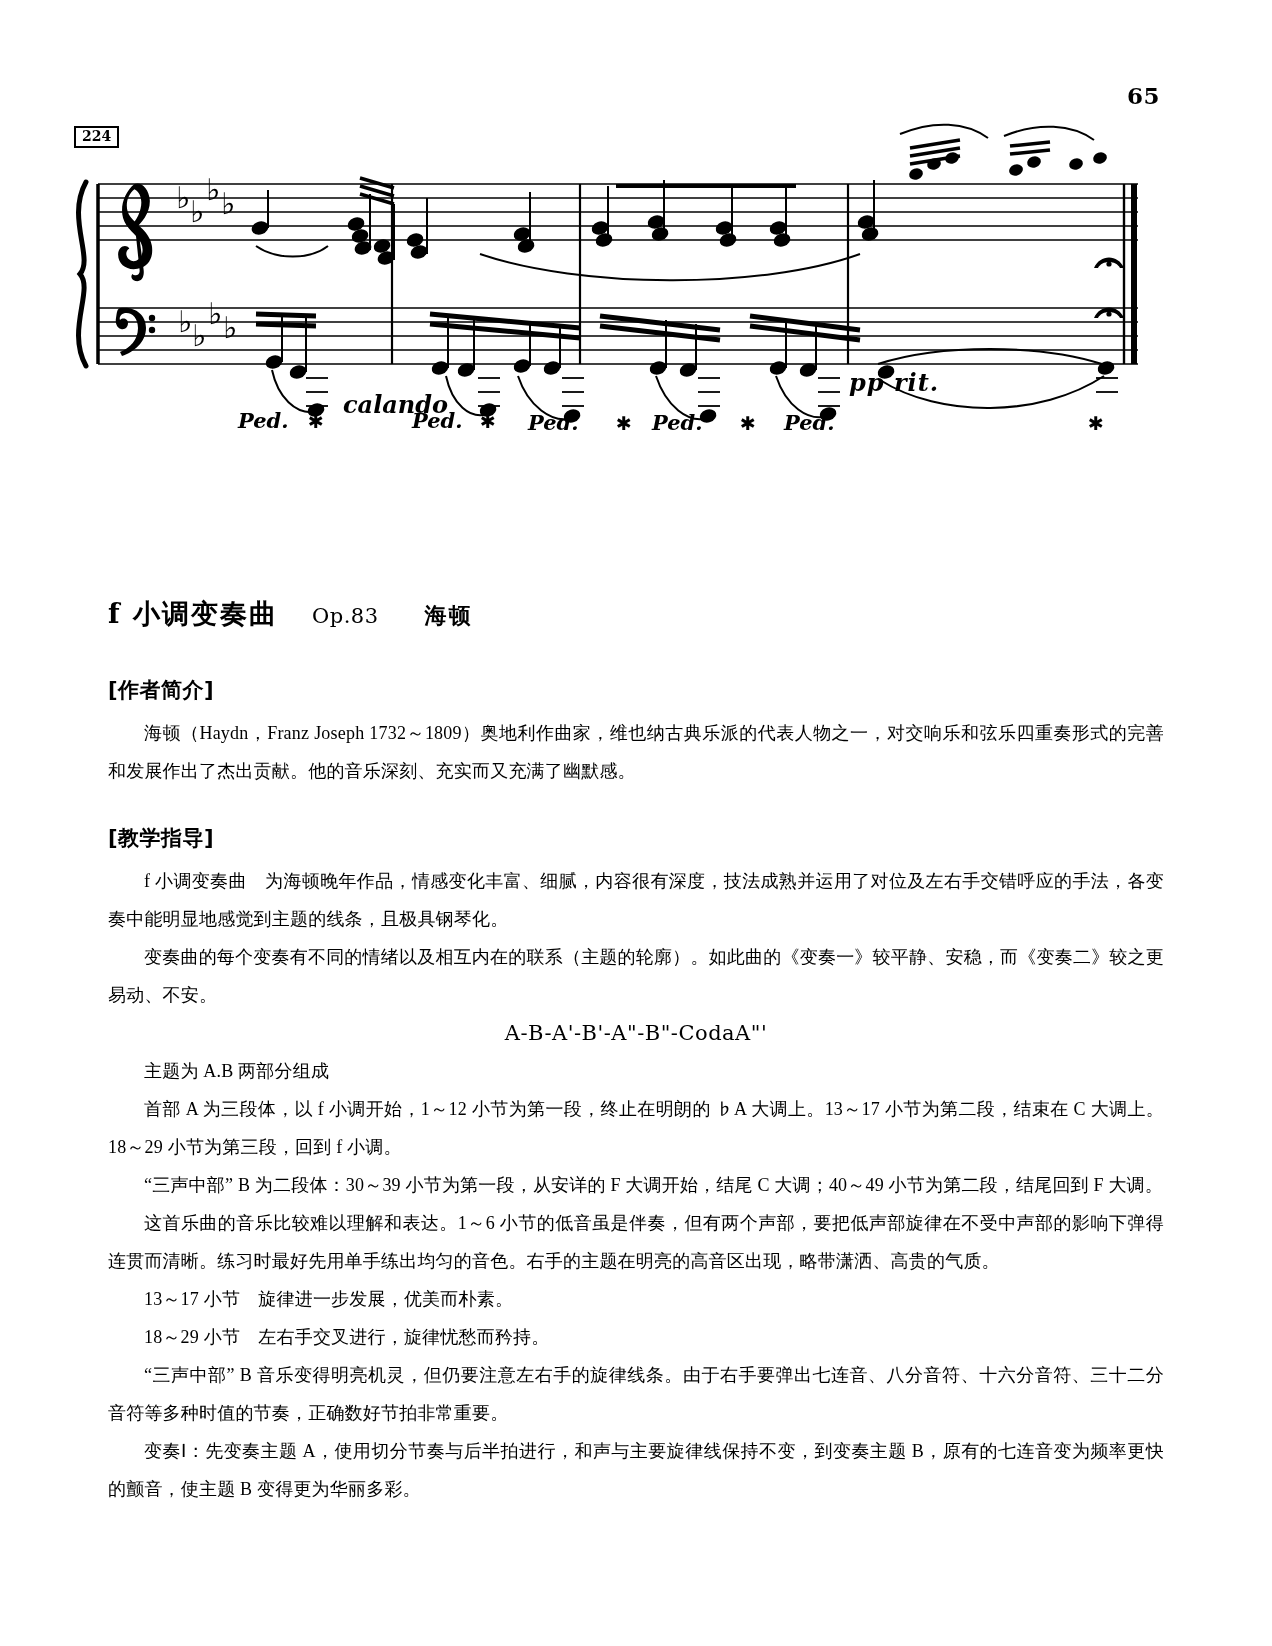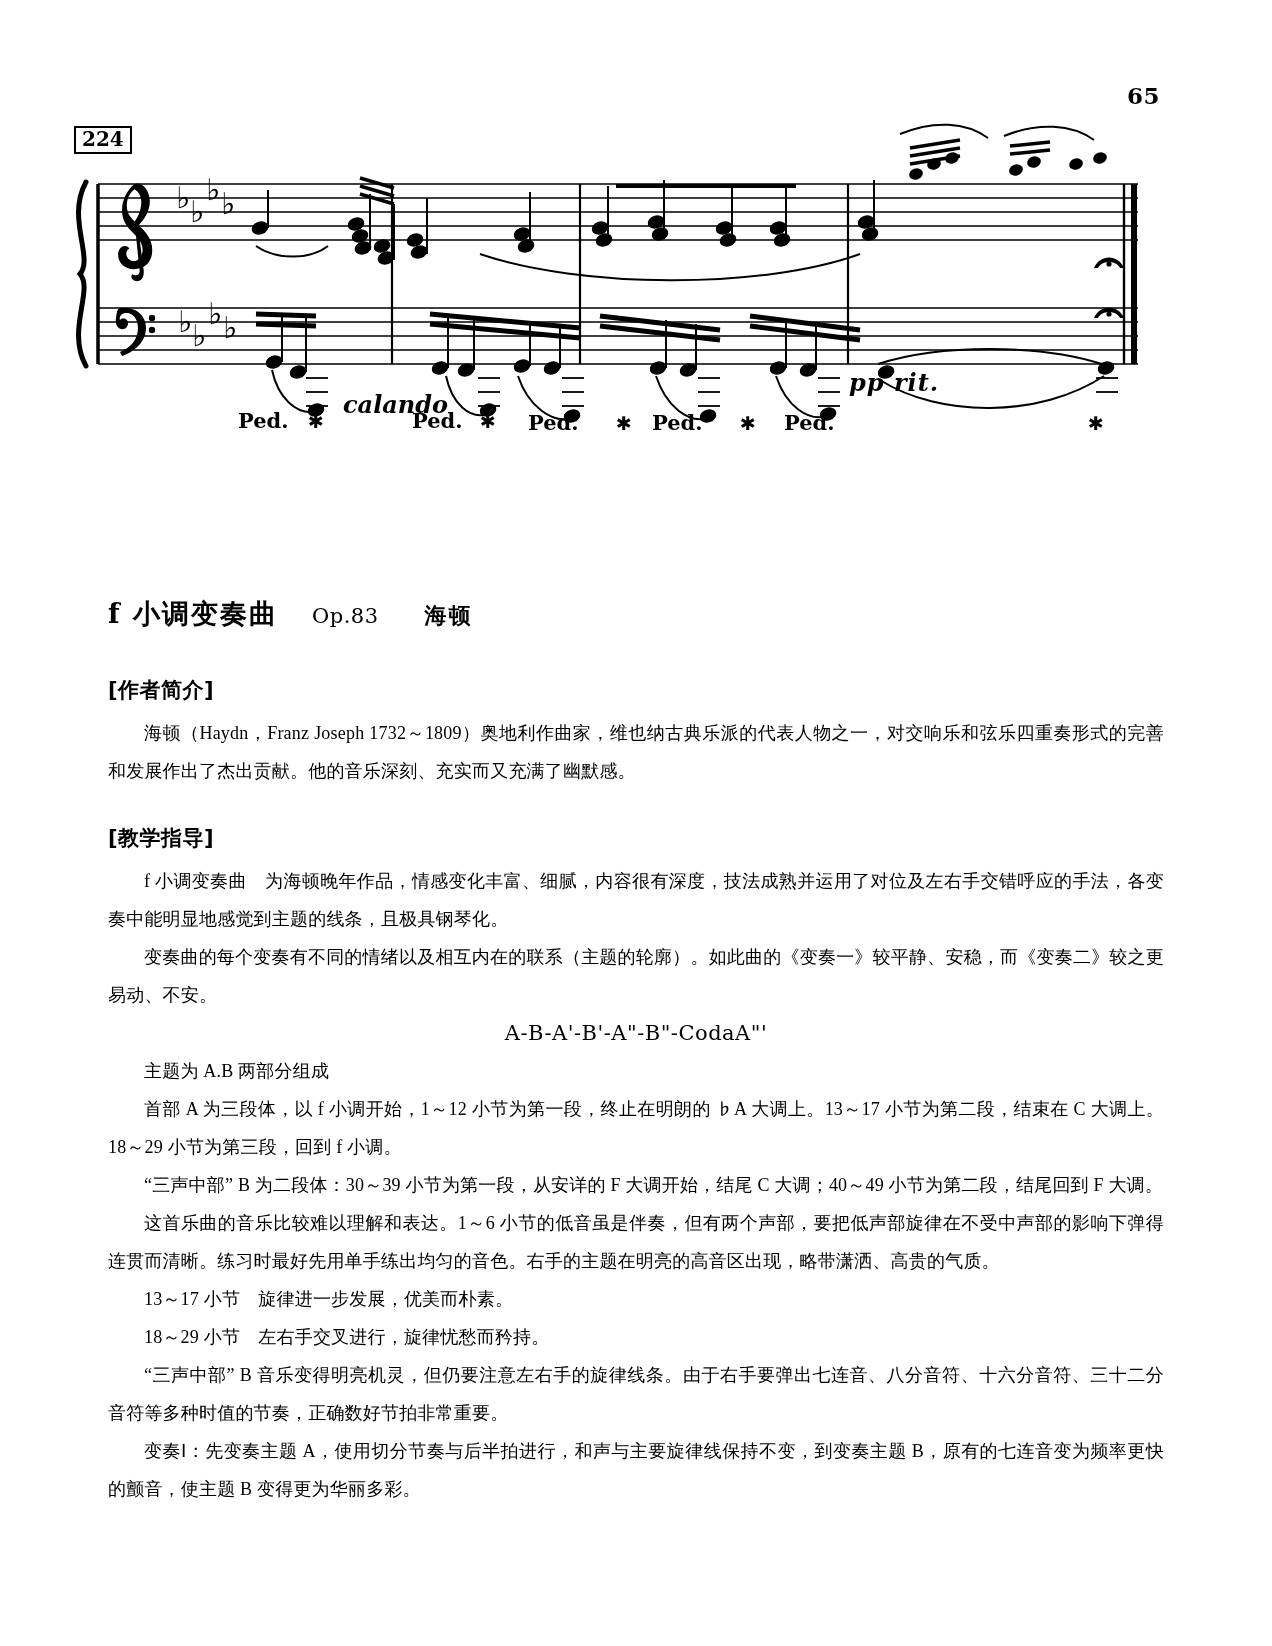--- a/index.html
+++ b/index.html
@@ -37,21 +37,21 @@
     height: 340px;
   }
   .measure-box {
     position: absolute;
     left: 14px;
     top: 8px;
     border: 2px solid #000;
     padding: 1px 6px 3px 6px;
     font-family: "DejaVu Serif", "Liberation Serif", serif;
     font-weight: bold;
-    font-size: 20px;
+    font-size: 14px;
     line-height: 1;
   }
   .staff-svg { position: absolute; left: 0; top: 0; }
 
   .expr-calando {
     position: absolute;
     left: 283px;
     top: 272px;
     font-family: "DejaVu Serif", "Liberation Serif", serif;
     font-style: italic;
@@ -64,20 +64,21 @@
     top: 250px;
     font-family: "DejaVu Serif", "Liberation Serif", serif;
     font-style: italic;
     font-weight: bold;
     font-size: 24px;
     letter-spacing: 1px;
   }
   .ped-mark {
     position: absolute;
     font-family: "DejaVu Serif", "Liberation Serif", serif;
+    font-style: italic;
     font-weight: bold;
     font-size: 21px;
   }
   .ped-release {
     position: absolute;
     font-size: 19px;
     font-weight: bold;
     font-family: "DejaVu Sans", sans-serif;
   }
 

